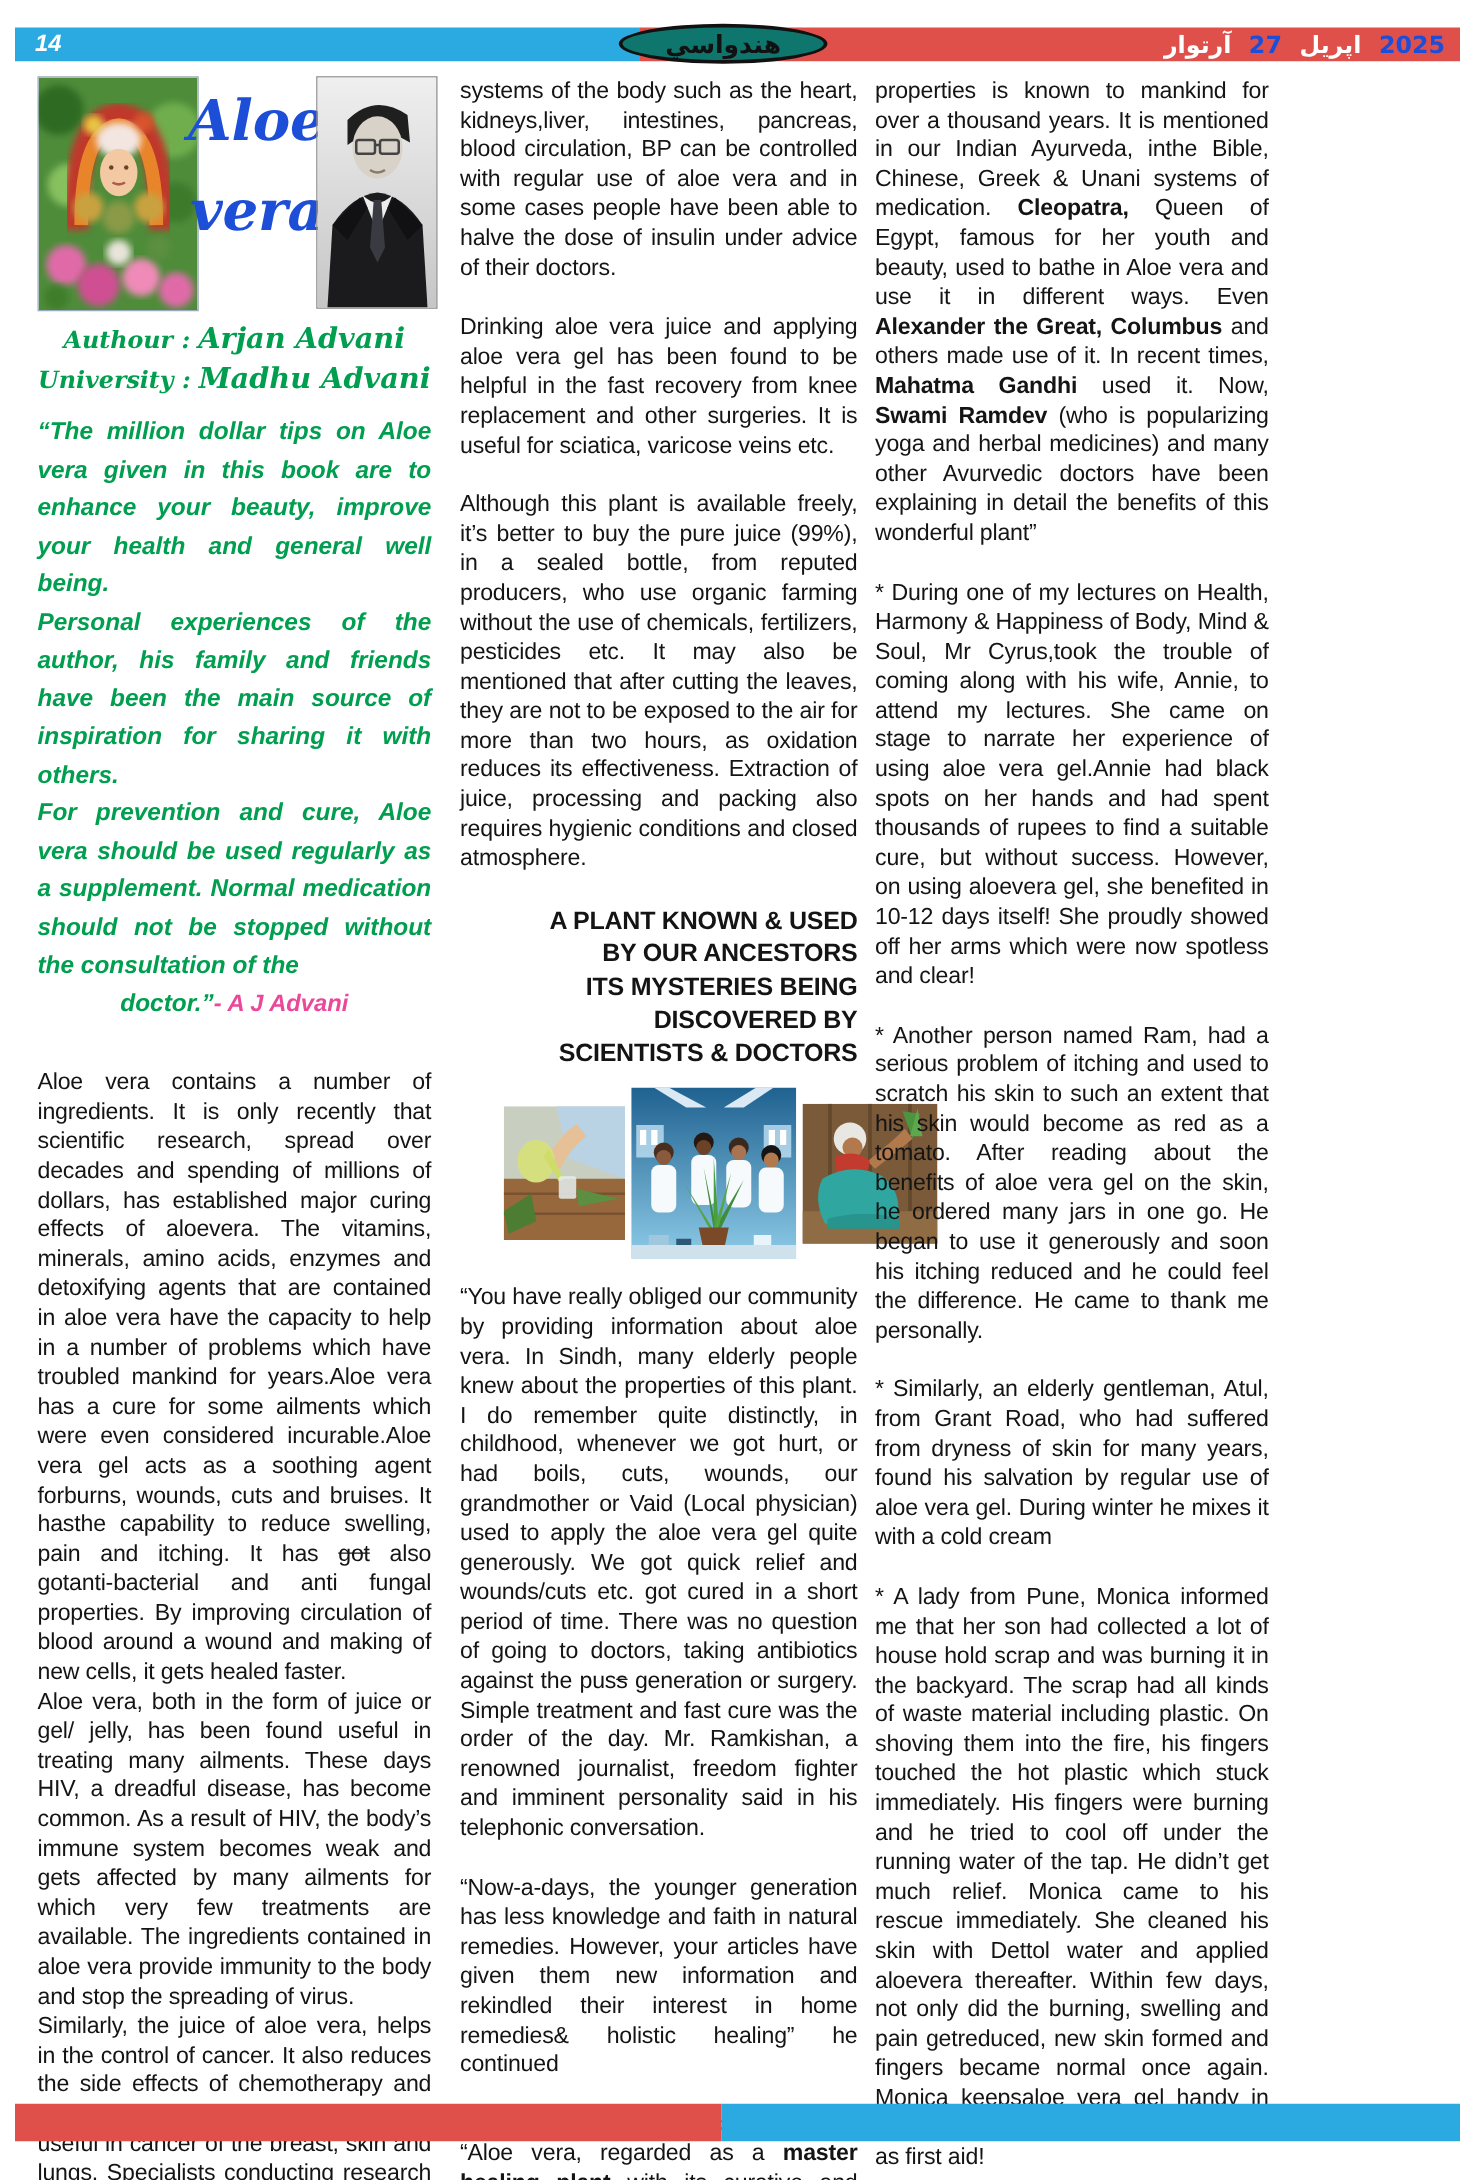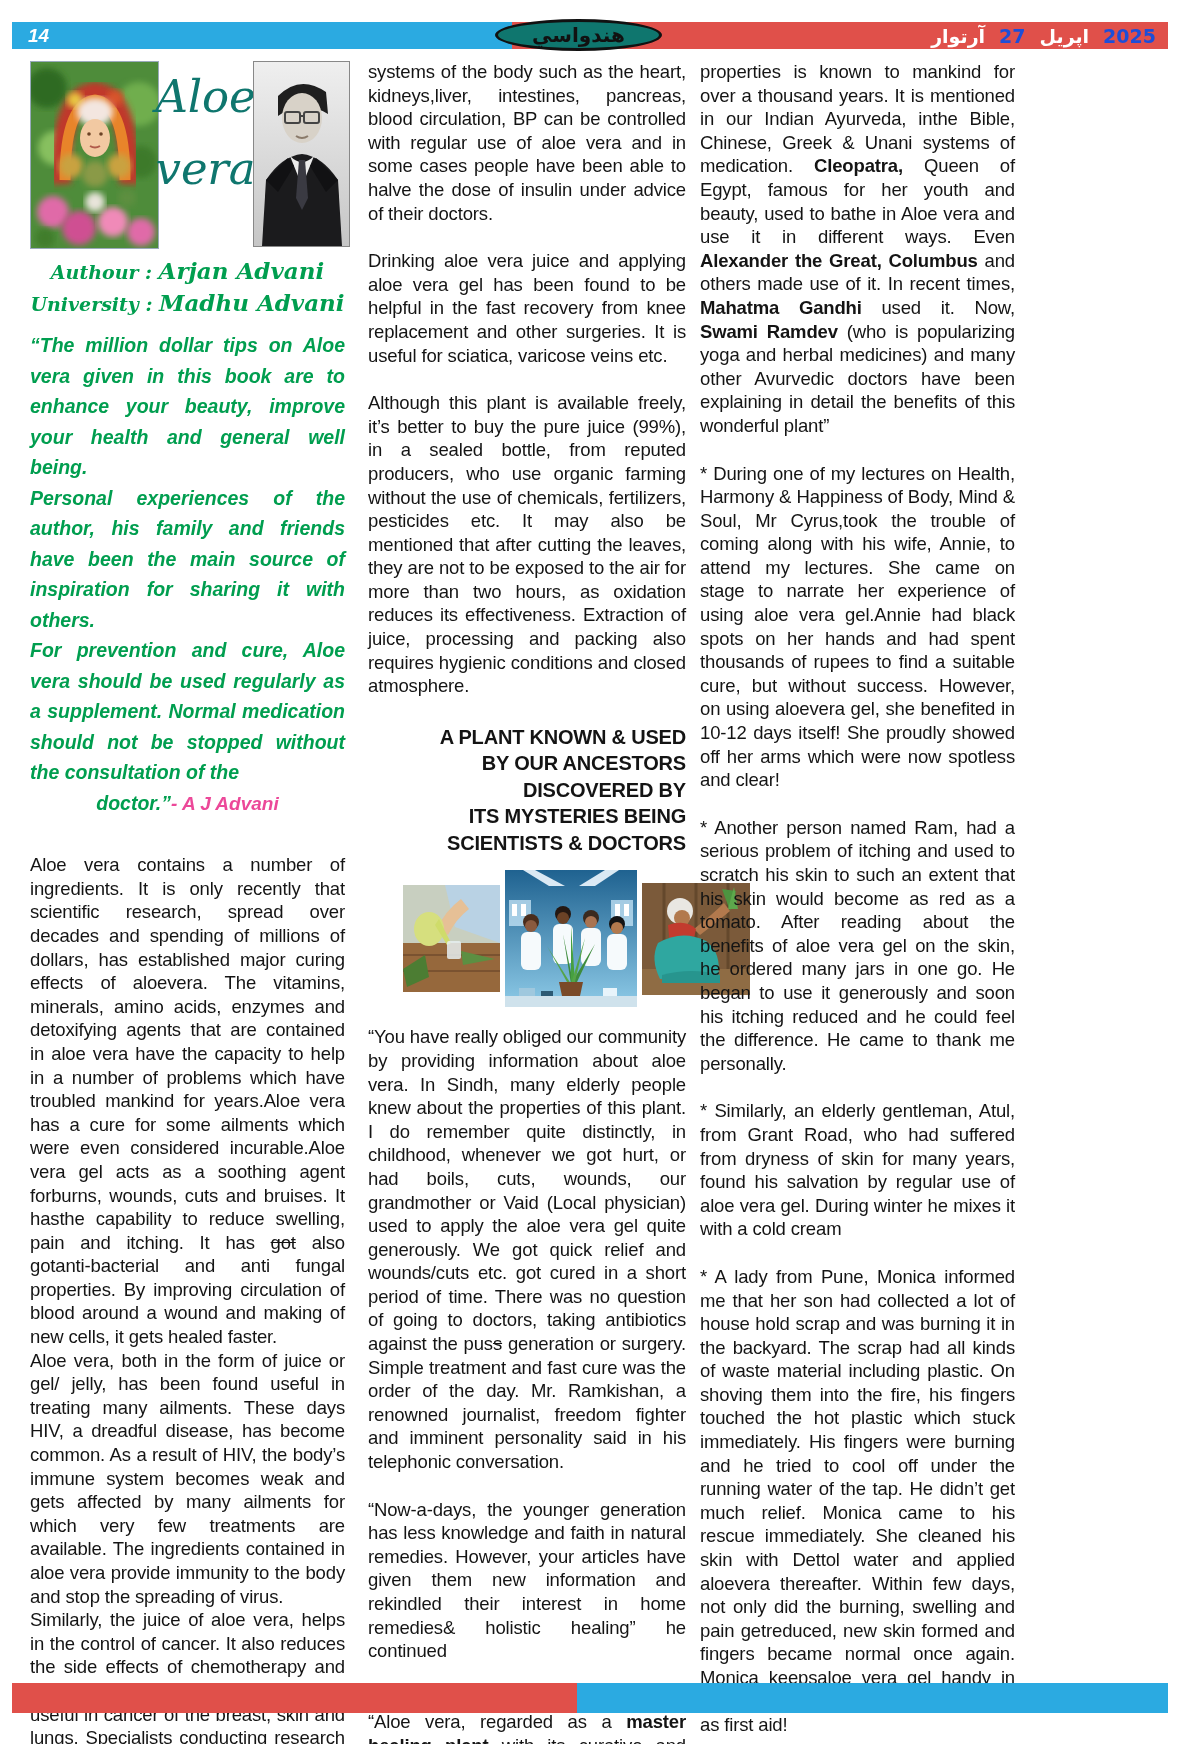--- a/index.html
+++ b/index.html
@@ -34,22 +34,22 @@
   .col3{left:700px;}
   .p{margin:0 0 24px 0;}
   .p0{margin:0;}
 
   
   .head-row{position:relative;height:198px;text-align:left;}
   .artwork{position:absolute;left:0;top:6px;width:127px;height:186px;border:1px solid #9ab;}
   .portrait{position:absolute;left:223px;top:6px;width:95px;height:184px;border:1px solid #888;}
   .title-box{position:absolute;left:126px;top:18px;width:99px;height:176px;display:flex;
              flex-direction:column;align-items:center;justify-content:flex-start;gap:24px;}
-  .title-line{font-family:"DejaVu Serif",serif;font-style:italic;font-weight:normal;
-              font-size:45px;line-height:48px;color:#0f766e;}
+  .title-line{font-family:"DejaVu Serif",serif;font-style:italic;font-weight:bold;
+              font-size:45px;line-height:48px;color:#1d4ed8;}
   .credit{text-align:center;color:#009e4f;font-family:"DejaVu Serif",serif;
           font-style:italic;font-weight:bold;margin-top:6px;letter-spacing:0;}
   .credit .lbl{font-size:19px;}
   .credit .nm{font-size:23px;}
   .quote{margin-top:14px;color:#009e4f;font-weight:bold;font-style:italic;
          font-size:19.5px;line-height:30.5px;letter-spacing:0;}
   .quote-end{display:flex;justify-content:center;align-items:baseline;}
   .quote-byline{color:#ec4899;font-weight:bold;font-style:italic;font-size:19px;}
   .body-start{margin-top:34px;}
 
@@ -168,22 +168,22 @@
   </div>
 
   <div class="col col2">
     <p class="p">systems of the body such as the heart, kidneys,liver, intestines, pancreas, blood circulation, BP can be controlled with regular use of aloe vera and in some cases people have been able to halve the dose of insulin under advice of their doctors.</p>
     <p class="p">Drinking aloe vera juice and applying aloe vera gel has been found to be helpful in the fast recovery from knee replacement and other surgeries. It is useful for sciatica, varicose veins etc.</p>
     <p class="p0">Although this plant is available freely, it’s better to buy the pure juice (99%), in a sealed bottle, from reputed producers, who use organic farming without the use of chemicals, fertilizers, pesticides etc. It may also be mentioned that after cutting the leaves, they are not to be exposed to the air for more than two hours, as oxidation reduces its effectiveness.  Extraction of juice, processing and packing also requires hygienic conditions and closed atmosphere.</p>
 
     <div class="mid-heading">
       <div>A PLANT KNOWN &amp; USED</div>
       <div>BY OUR ANCESTORS</div>
+      <div>ITS MYSTERIES BEING</div>
       <div>DISCOVERED BY</div>
-      <div>ITS MYSTERIES BEING</div>
       <div>SCIENTISTS &amp; DOCTORS</div>
     </div>
 
     <div class="img-strip">
 
       <svg width="97" height="107" viewBox="0 0 97 107">
         <rect width="97" height="107" fill="#c8cfc0"></rect>
         <rect y="58" width="97" height="49" fill="#96683c"></rect>
         <line x1="0" y1="70" x2="97" y2="70" stroke="#7a5230" stroke-width="2"></line>
         <line x1="0" y1="86" x2="97" y2="86" stroke="#7a5230" stroke-width="2"></line>

